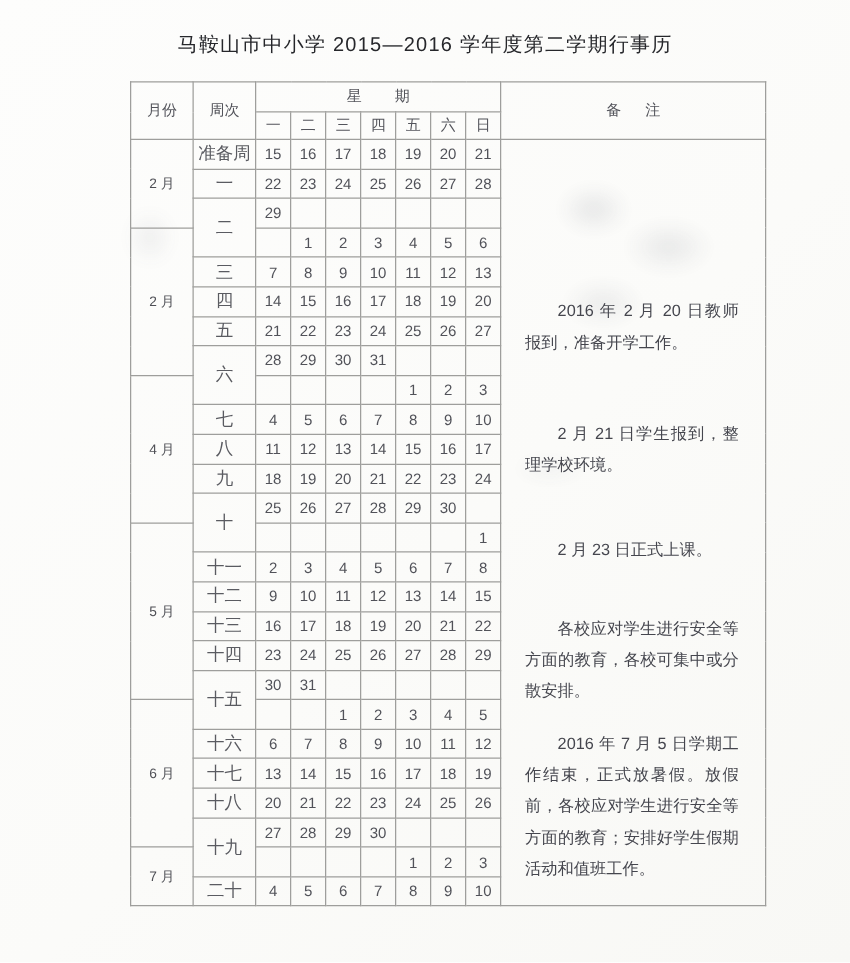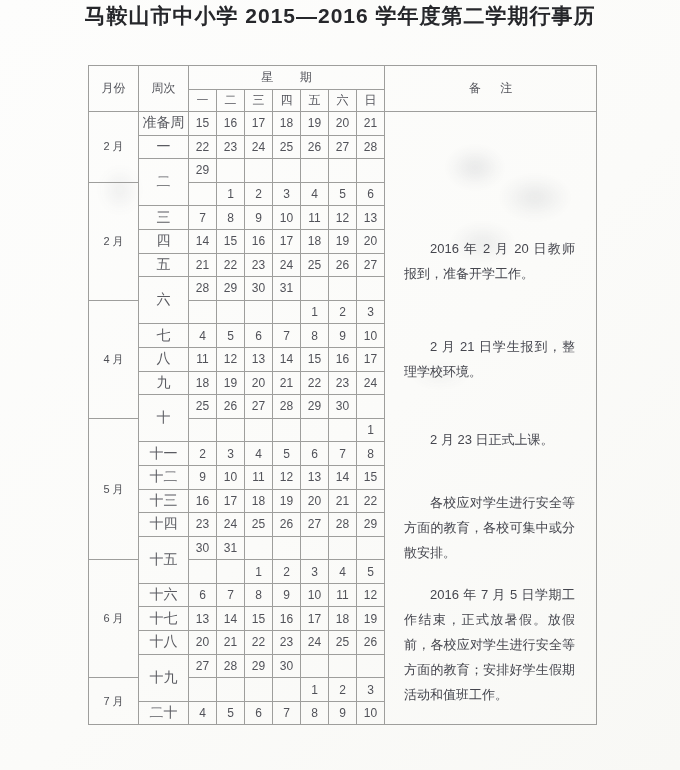--- a/index.html
+++ b/index.html
@@ -6,32 +6,32 @@
   .page {
     position: relative;
     width: 680px;
     height: 770px;
     background: linear-gradient(135deg, #fdfdfc 0%, #fbfbf9 55%, #f8f8f5 100%);
     font-family: "Liberation Sans", "DejaVu Sans", sans-serif;
     overflow: hidden;
   }
   .doc-title {
     position: absolute;
-    top: 2px;
+    top: 26px;
     left: 0;
     width: 100%;
     text-align: center;
-    font-size: 21px;
-    font-weight: bold;
+    font-size: 16px;
+    font-weight: normal;
     letter-spacing: 1px;
     color: #26272b;
   }
   table.calendar {
     position: absolute;
-    left: 88px;
+    left: 104px;
     top: 65px;
     width: 508px;
     border-collapse: collapse;
     table-layout: fixed;
     font-size: 12px;
     color: #53545b;
   }
   table.calendar th, table.calendar td {
     border: 1px solid #9e9e9c;
     text-align: center;

